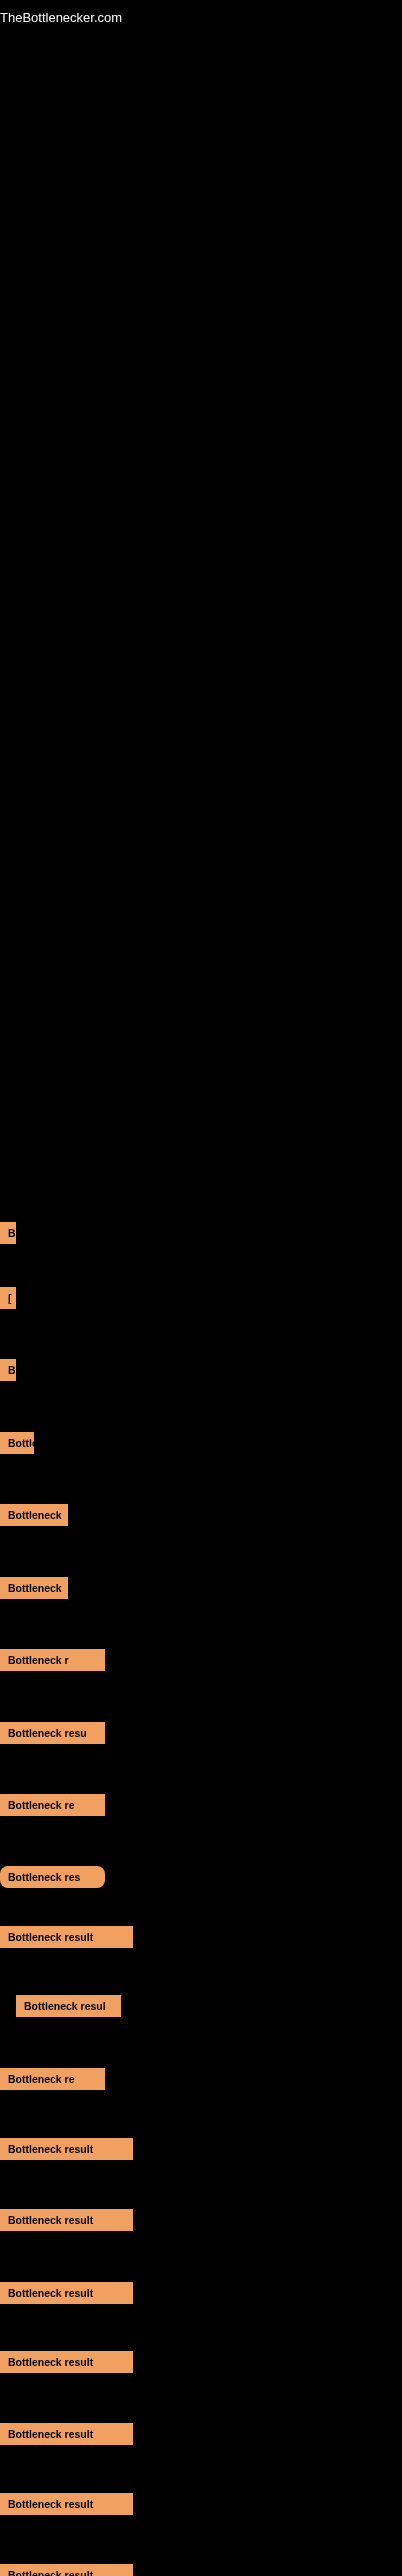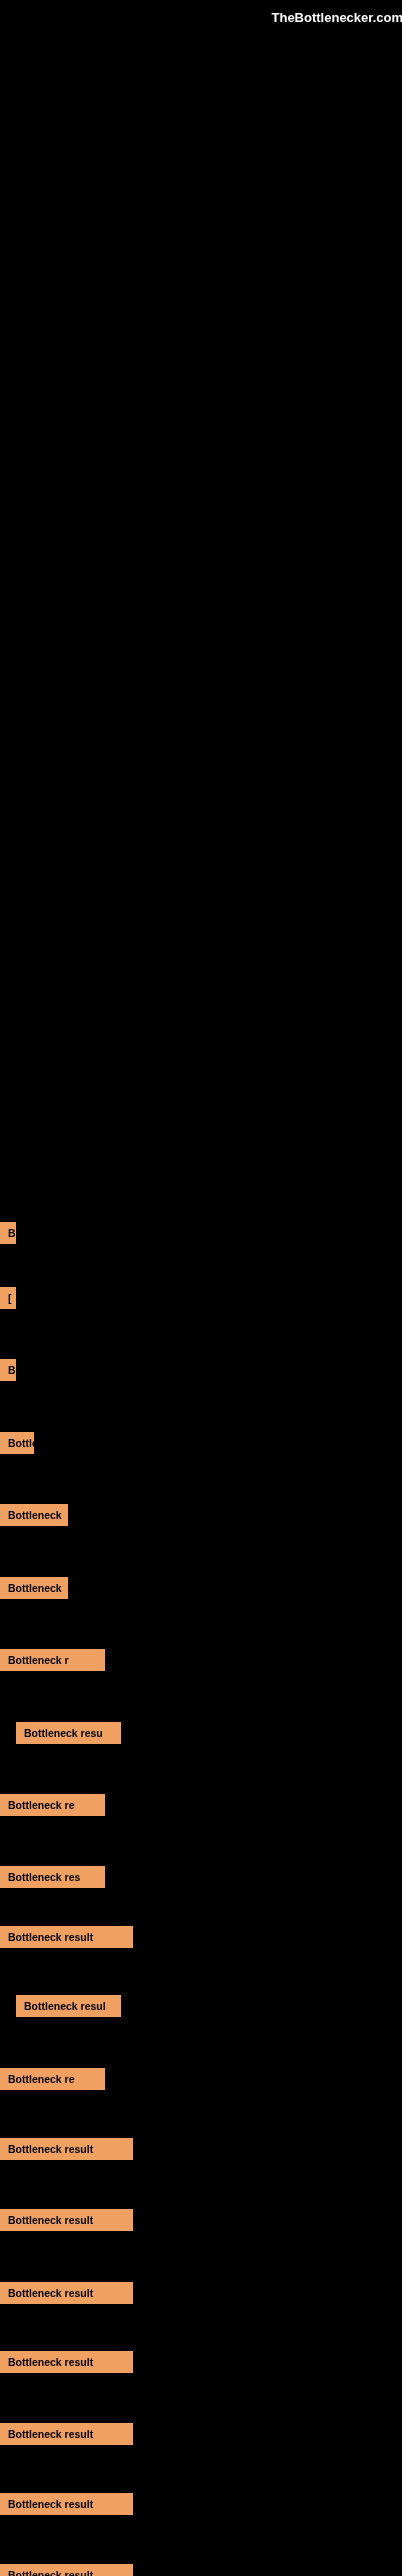--- a/index.html
+++ b/index.html
@@ -11,24 +11,24 @@
     body {
       background-color: #000000;
       width: 403px;
       min-height: 2576px;
       font-family: Arial, sans-serif;
       position: relative;
     }
 
     .site-title {
       color: #ffffff;
-      text-align: right;
+      text-align: left;
       font-size: 13px;
       padding: 9.7px 0 6.4px 0;
-      font-weight: bold;
+      font-weight: normal;
     }
 
     .results-container {
       position: absolute;
       left: 0;
       width: 100%;
     }
 
     .result-item {
       display: flex;
@@ -68,28 +68,28 @@
     </div>
     <div class="result-item" style="position: absolute; top: 1473px; left: 0px;">
       <div class="result-badge" style="width: 68px; overflow: hidden;">Bottleneck</div>
     </div>
     <div class="result-item" style="position: absolute; top: 1546px; left: 0px;">
       <div class="result-badge" style="width: 68px; overflow: hidden;">Bottleneck</div>
     </div>
     <div class="result-item" style="position: absolute; top: 1618px; left: 0px; border-radius: 8px;">
       <div class="result-badge" style="width: 105px; overflow: hidden;">Bottleneck r</div>
     </div>
-    <div class="result-item" style="position: absolute; top: 1691px; left: 16px;">
+    <div class="result-item" style="position: absolute; top: 1691px; left: 0px;">
       <div class="result-badge" style="width: 105px; overflow: hidden;">Bottleneck resu</div>
     </div>
     <div class="result-item" style="position: absolute; top: 1763px; left: 0px;">
       <div class="result-badge" style="width: 105px; overflow: hidden;">Bottleneck re</div>
     </div>
     <div class="result-item" style="position: absolute; top: 1835px; left: 0px;">
-      <div class="result-badge" style="width: 105px; overflow: hidden;">Bottleneck res</div>
+      <div class="result-badge" style="width: 105px; overflow: hidden; border-radius: 8px;">Bottleneck res</div>
     </div>
     <div class="result-item" style="position: absolute; top: 1895px; left: 0px;">
       <div class="result-badge" style="width: 133px; overflow: hidden;">Bottleneck result</div>
     </div>
     <div class="result-item" style="position: absolute; top: 1964px; left: 16px;">
       <div class="result-badge" style="width: 105px; overflow: hidden;">Bottleneck resul</div>
     </div>
     <div class="result-item" style="position: absolute; top: 2037px; left: 0px;">
       <div class="result-badge" style="width: 105px; overflow: hidden;">Bottleneck re</div>
     </div>

